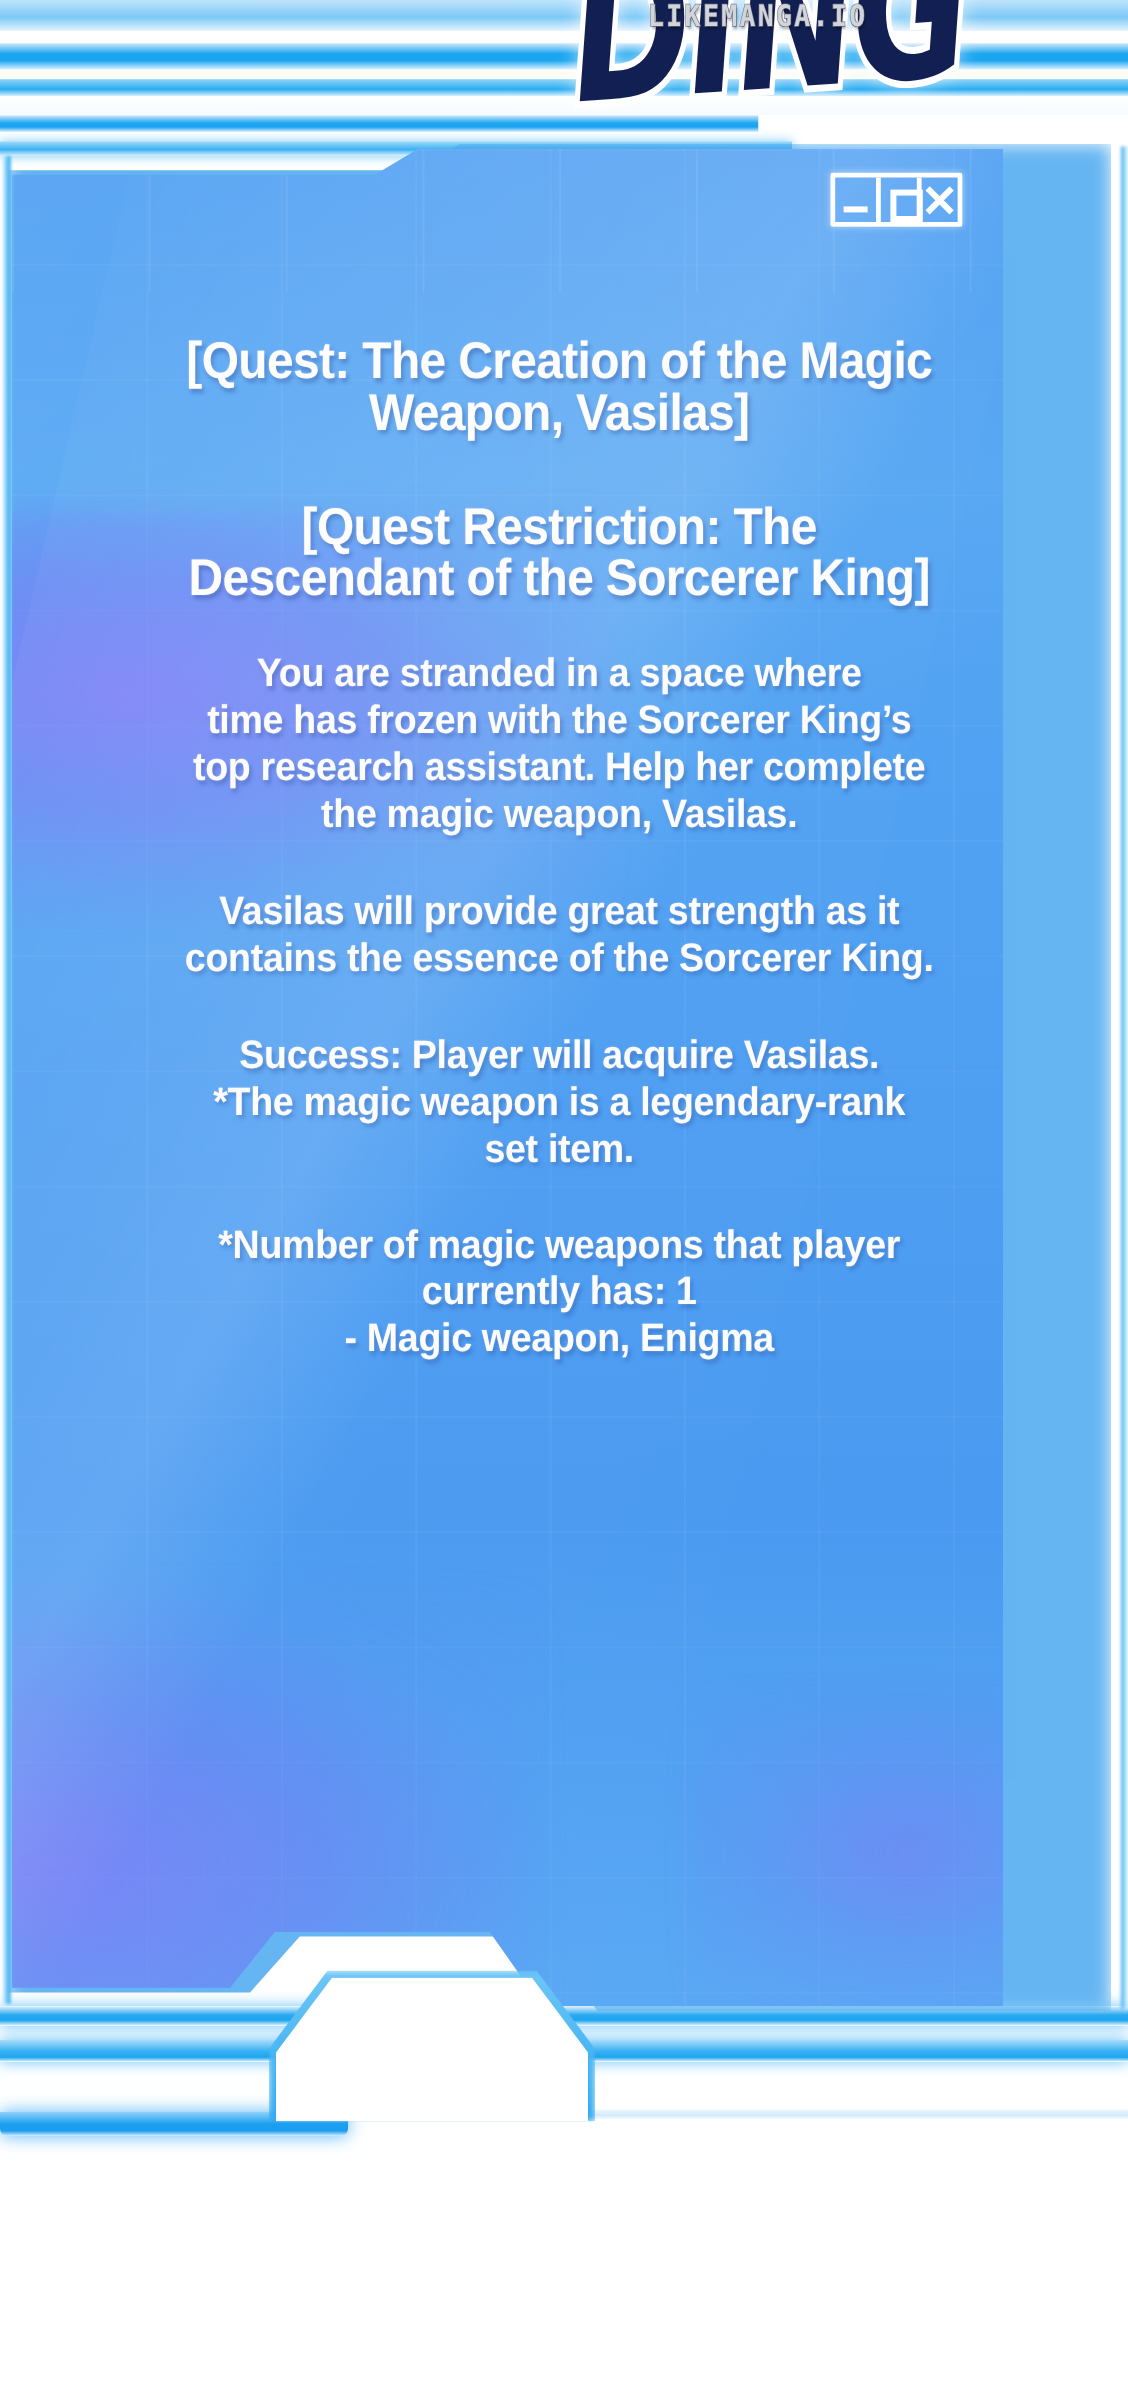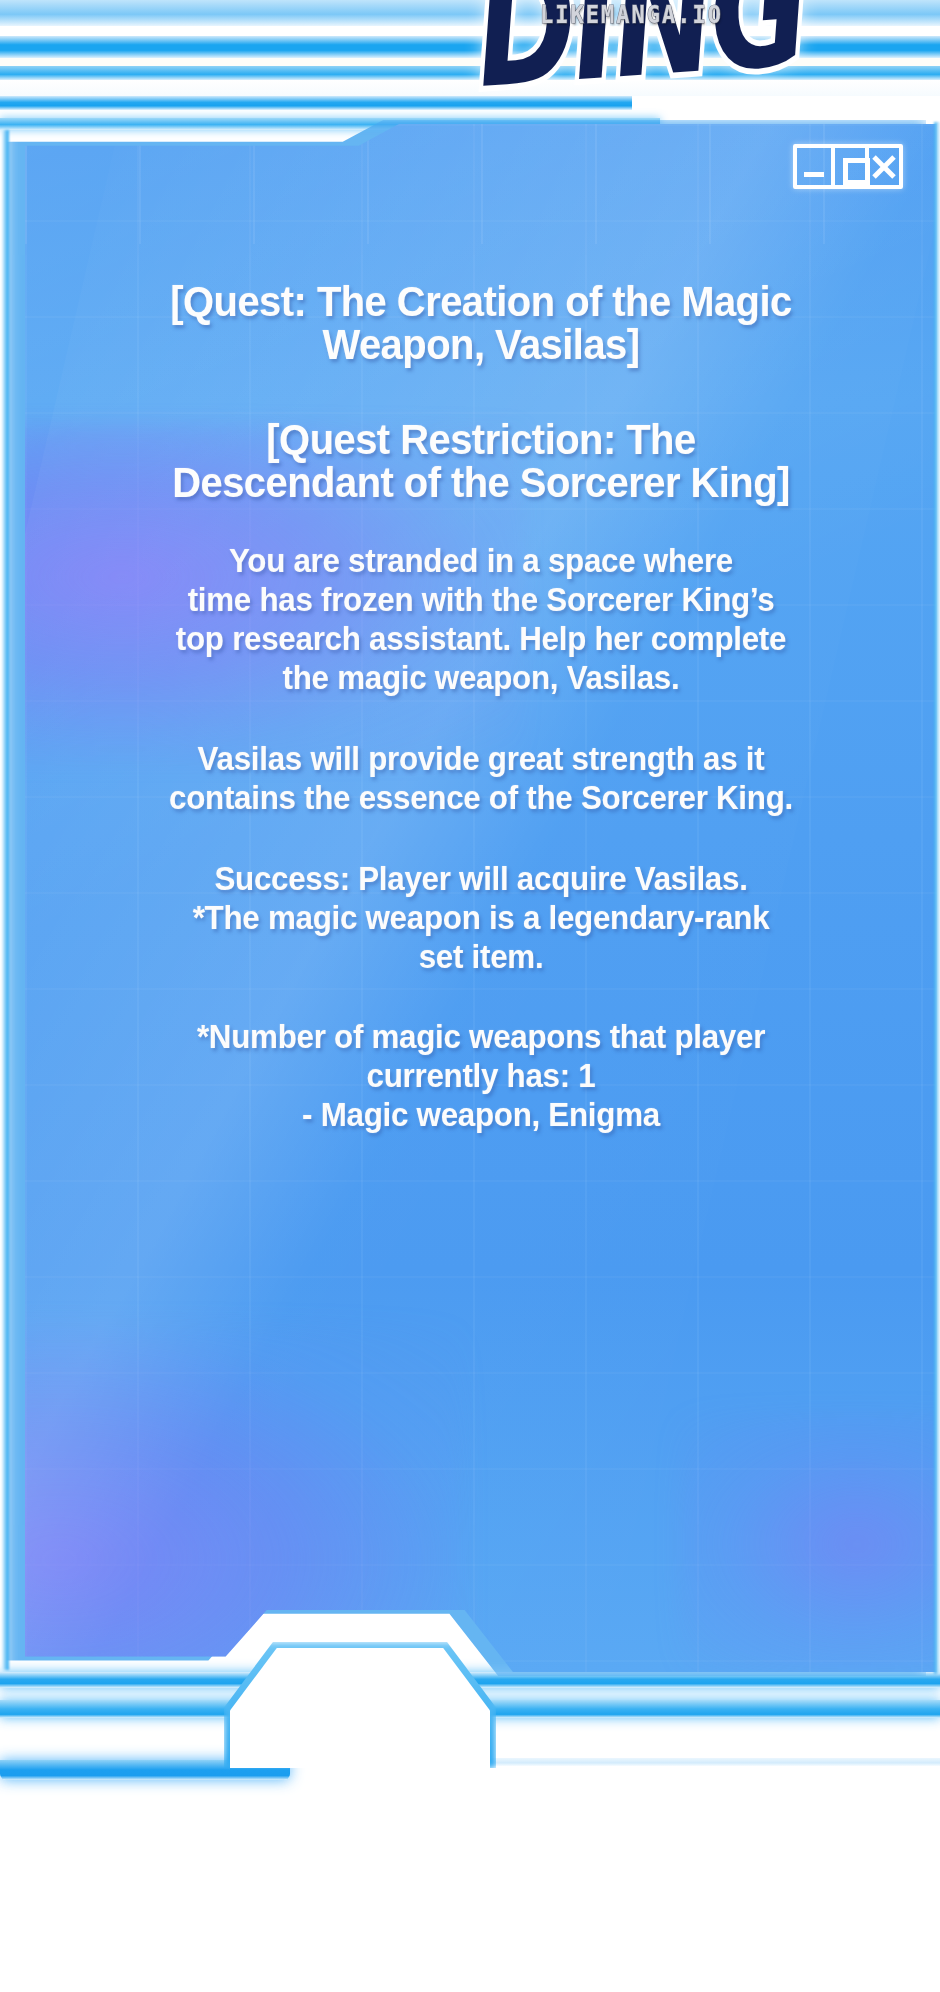--- a/index.html
+++ b/index.html
@@ -150,22 +150,22 @@
        53.5% 100%,
        48.2% 96.0%,
        26.5% 96.0%,
        22.0% 99.0%,
        0% 99.0%
     );
     z-index:2;
   }
   .panel {
     position:absolute;
-    left:25px; top:124px;
-    width:912px; height:1548px;
+    left:10px; top:124px;
+    width:826px; height:1548px;
     z-index:3;
     clip-path:polygon(
        0% 1.4%,
        36.6% 1.4%,
        41.0% 0%,
        100% 0%,
        100% 100%,
        53.5% 100%,
        48.2% 96.0%,
        26.5% 96.0%,

